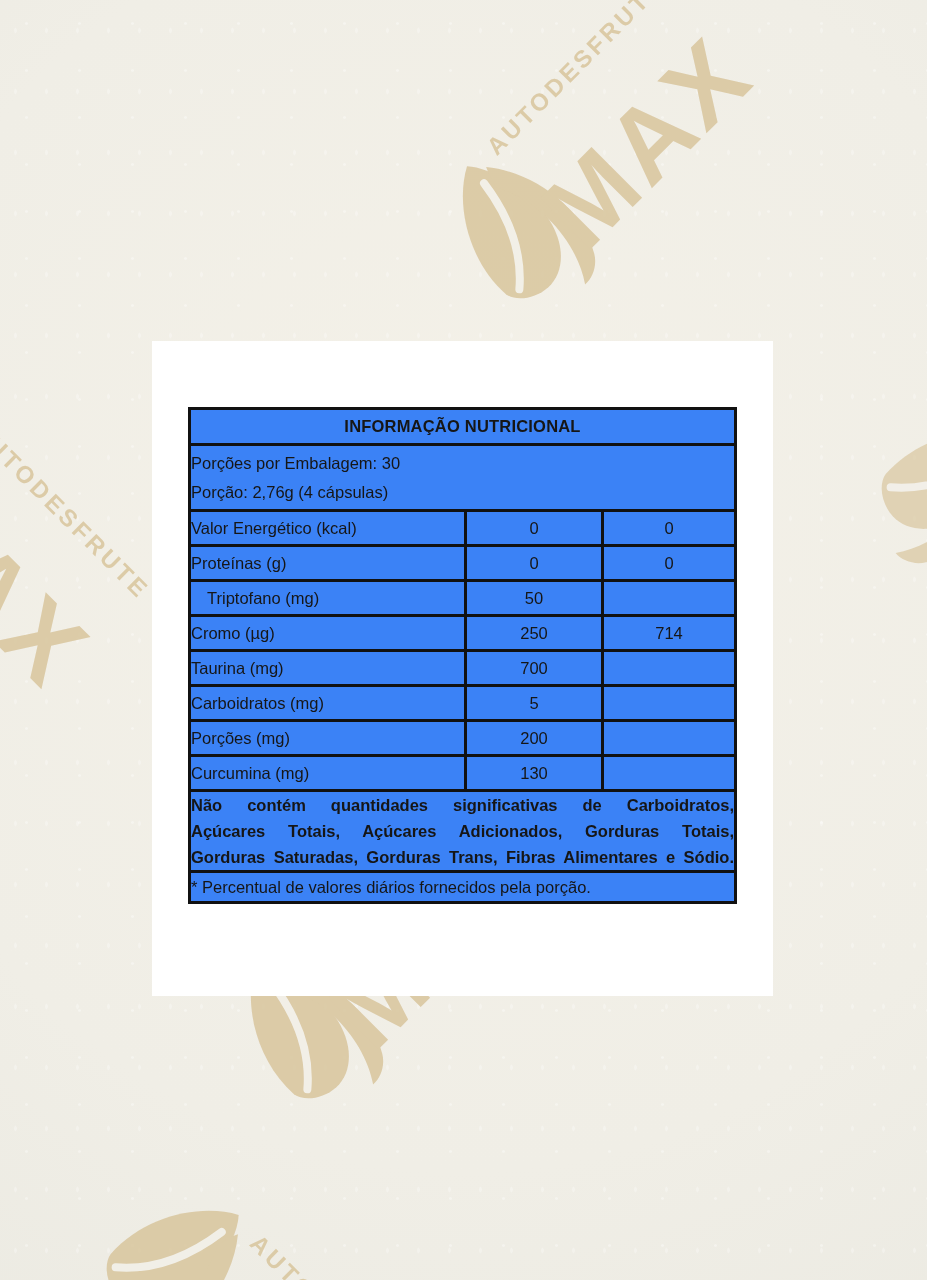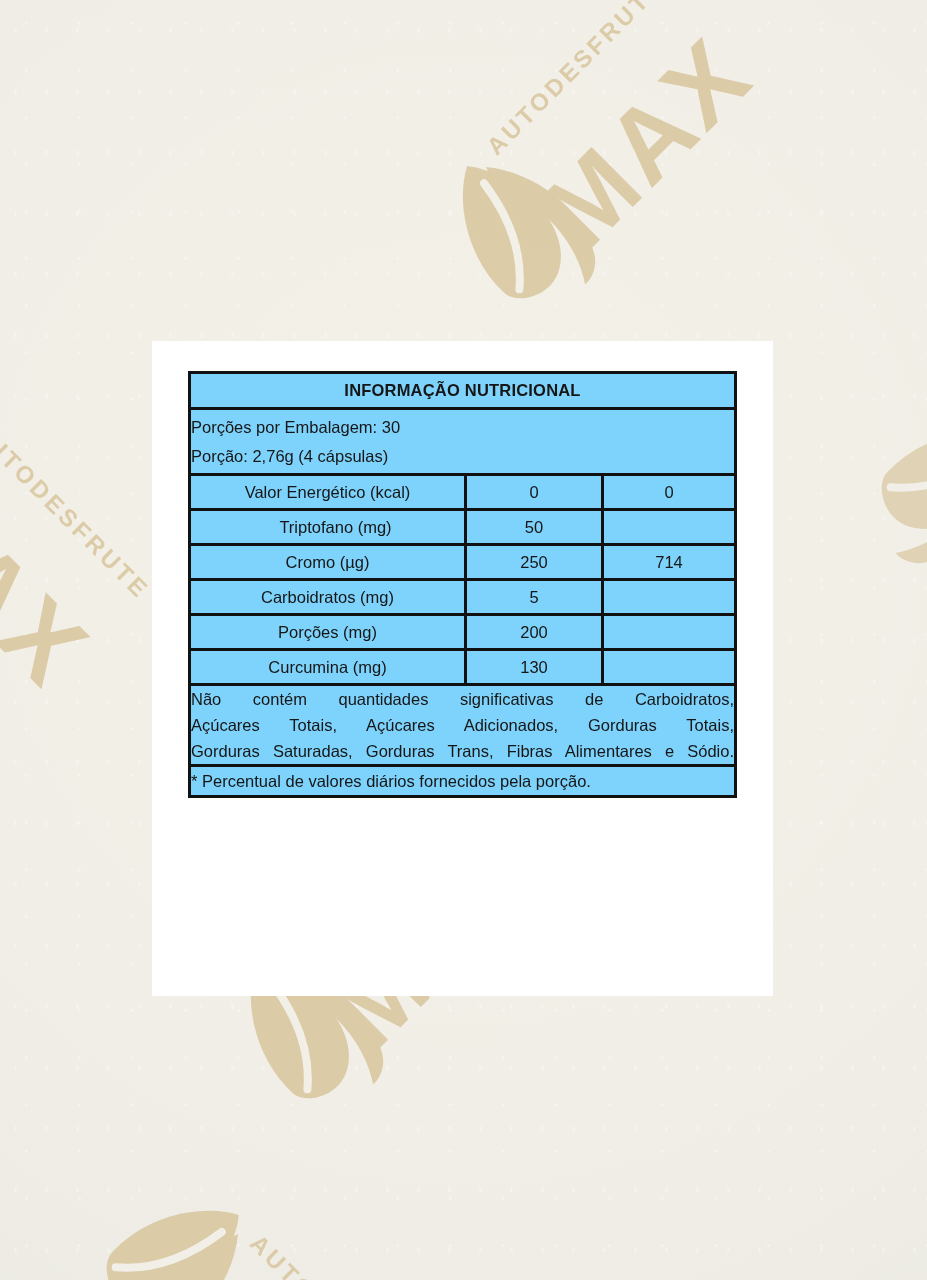--- a/index.html
+++ b/index.html
@@ -38,22 +38,22 @@
     left: 152px; top: 341px;
     width: 621px; height: 655px;
     background: #ffffff;
     z-index: 2;
   }
 
   table.nutri {
     border-collapse: collapse;
     table-layout: fixed;
     width: 546px;
-    margin: 30px auto 0 auto;
-    background: #7dd3fc;
+    margin: 66px auto 0 auto;
+    background: #3b82f6;
   }
   table.nutri td {
     border: 3px solid #111;
     font-size: 16.5px;
     color: #161616;
     vertical-align: middle;
     padding: 0;
   }
   td.title-cell {
     height: 33px;
@@ -63,29 +63,29 @@
     letter-spacing: 0.2px;
   }
   td.serving-cell {
     height: 63px;
     padding: 2px 5px;
     line-height: 29px;
     border-bottom-width: 7px;
   }
   tr.colhead td { height: 30px; text-align: center; }
   tr.datarow td { height: 32px; }
-  td.lab { padding-left: 5px; text-align: center; }
+  td.lab { padding-left: 5px; }
   td.lab.indent { padding-left: 16px; }
   td.val { text-align: center; }
   td.note-cell {
     padding: 6px 6px;
     line-height: 26px;
     border-bottom-width: 5px;
   }
-  .note-line { text-align: justify; text-align-last: justify; }
+  .note-line { text-align: justify; text-align-last: justify; font-weight: bold; }
   td.footnote-cell {
     height: 28px;
     font-size: 13px;
     padding: 2px 5px;
   }
 </style>
 </head>
 <body>
 
 <div class="wm wm1">
@@ -163,28 +163,38 @@
           <div>Porção: 2,76g (4 cápsulas)</div>
         </td>
       </tr>
 
       <tr class="datarow">
         <td class="lab">Valor Energético (kcal)</td>
         <td class="val">0</td>
         <td class="val">0</td>
       </tr>
       <tr class="datarow">
+        <td class="lab">Proteínas (g)</td>
+        <td class="val">0</td>
+        <td class="val">0</td>
+      </tr>
+      <tr class="datarow">
         <td class="lab indent">Triptofano (mg)</td>
         <td class="val">50</td>
         <td class="val"></td>
       </tr>
       <tr class="datarow">
         <td class="lab">Cromo (µg)</td>
         <td class="val">250</td>
         <td class="val">714</td>
+      </tr>
+      <tr class="datarow">
+        <td class="lab">Taurina (mg)</td>
+        <td class="val">700</td>
+        <td class="val"></td>
       </tr>
       <tr class="datarow">
         <td class="lab">Carboidratos (mg)</td>
         <td class="val">5</td>
         <td class="val"></td>
       </tr>
       <tr class="datarow">
         <td class="lab">Porções (mg)</td>
         <td class="val">200</td>
         <td class="val"></td>

